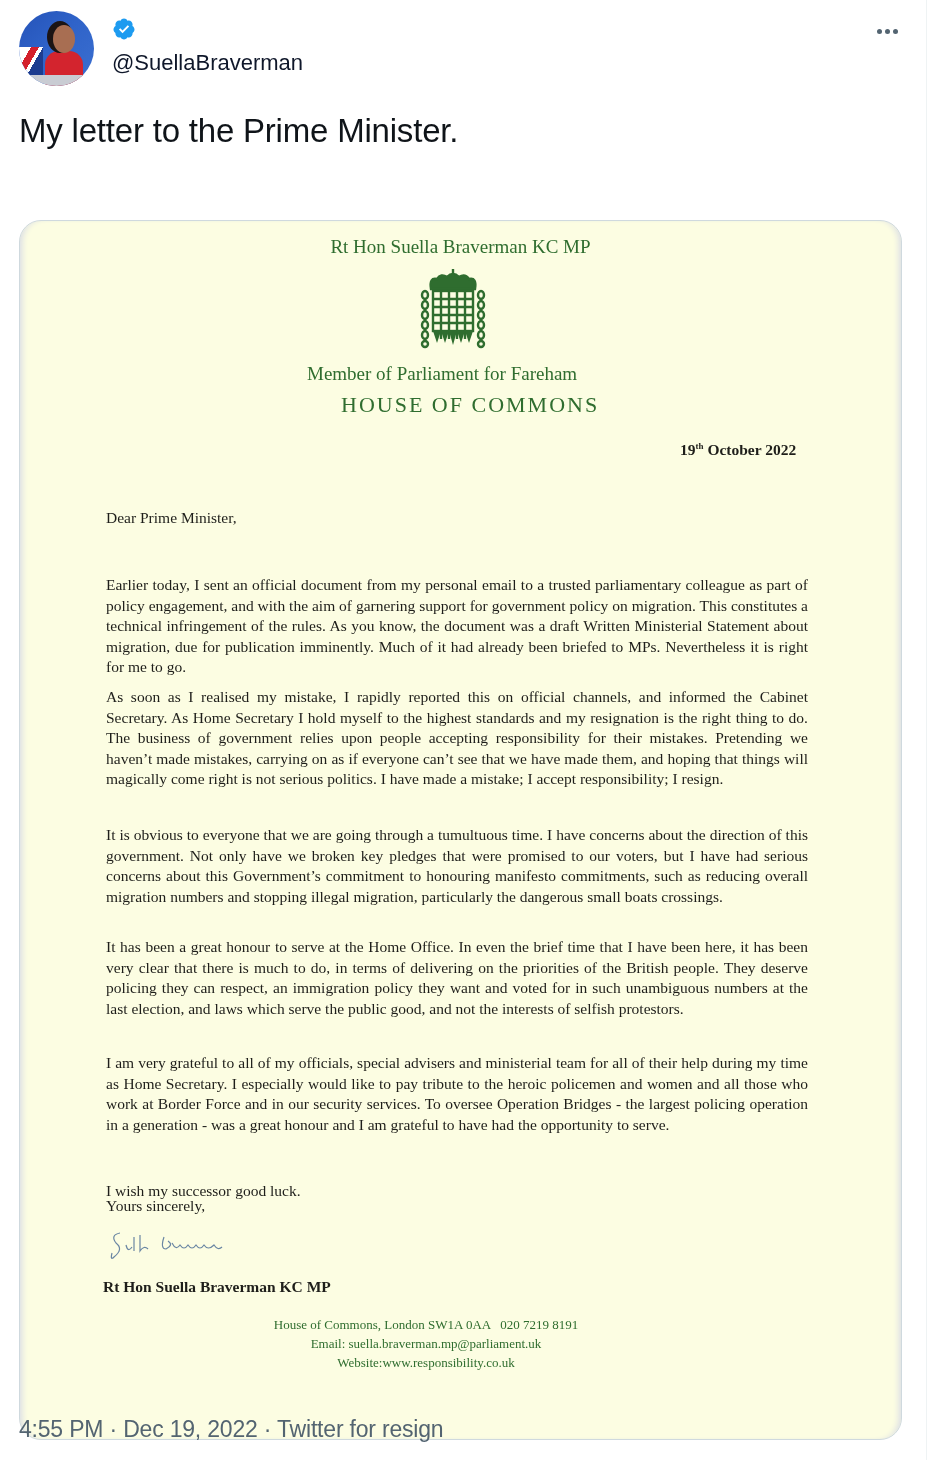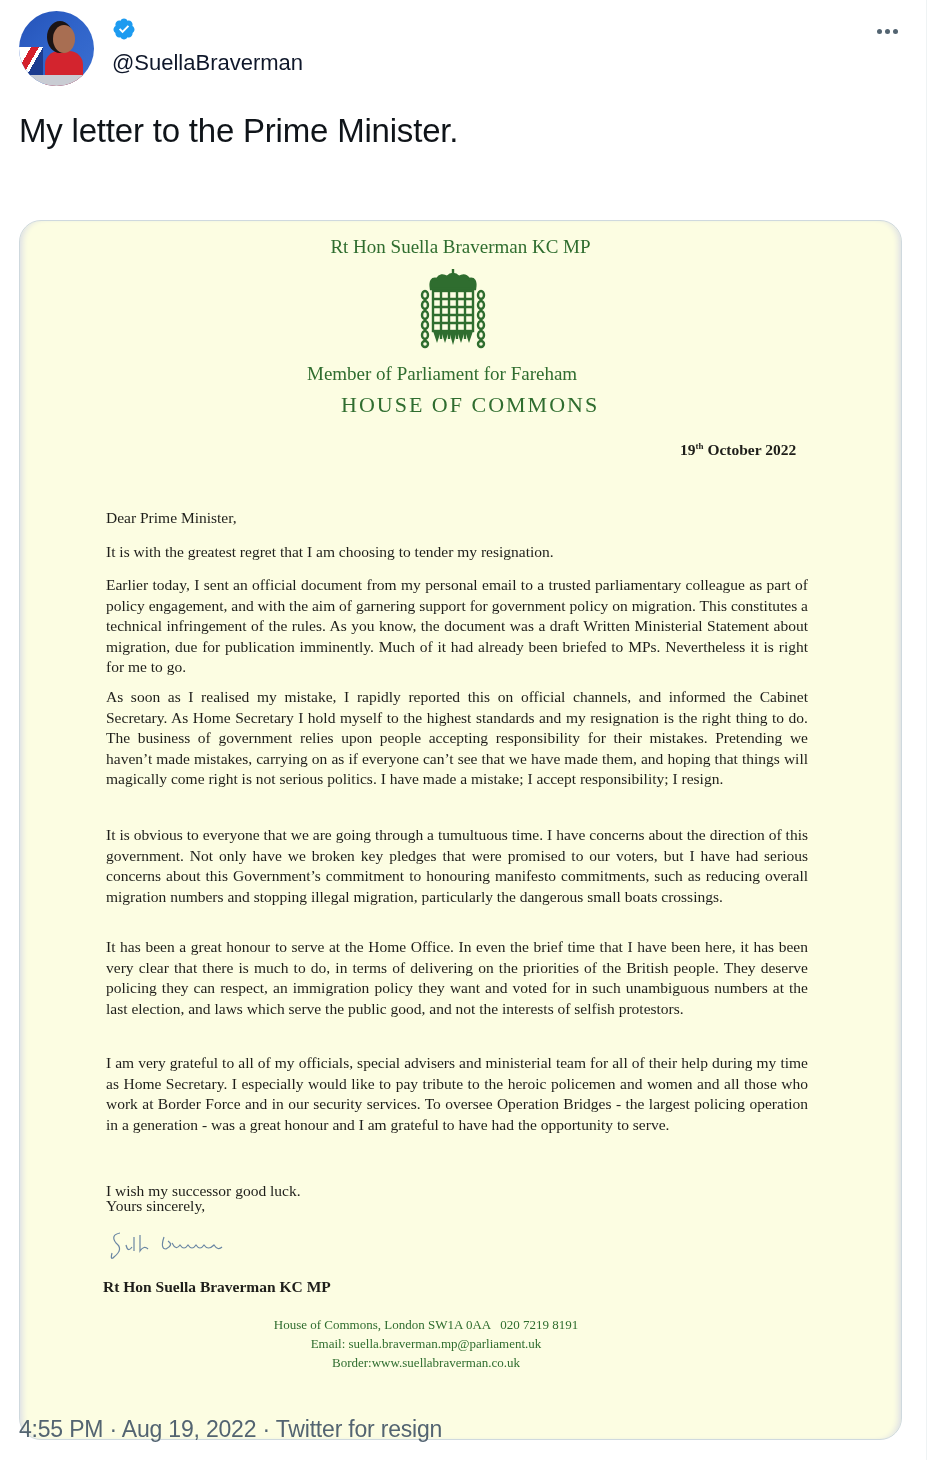--- a/index.html
+++ b/index.html
@@ -105,40 +105,39 @@
       </g>
     </svg>
 
     <div class="mp-for green">Member of Parliament for Fareham</div>
     <div class="hoc green">HOUSE OF COMMONS</div>
 
 
     <div class="date"><span>19</span><sup>th</sup><span style="white-space:pre"> October 2022</span></div>
 
     <div class="body-text" style="top:287px">Dear Prime Minister,</div>
-    <div class="body-text" style="top:321px">It is with the greatest regret that I am choosing to tender my resignation.</div>
     <div class="body-text" style="top:354px">Earlier today, I sent an official document from my personal email to a trusted parliamentary colleague as part of policy engagement, and with the aim of garnering support for government policy on migration. This constitutes a technical infringement of the rules. As you know, the document was a draft Written Ministerial Statement about migration, due for publication imminently. Much of it had already been briefed to MPs. Nevertheless it is right for me to go.</div>
     <div class="body-text" style="top:466px">As soon as I realised my mistake, I rapidly reported this on official channels, and informed the Cabinet Secretary. As Home Secretary I hold myself to the highest standards and my resignation is the right thing to do. The business of government relies upon people accepting responsibility for their mistakes. Pretending we haven’t made mistakes, carrying on as if everyone can’t see that we have made them, and hoping that things will magically come right is not serious politics. I have made a mistake; I accept responsibility; I resign.</div>
     <div class="body-text" style="top:604px">It is obvious to everyone that we are going through a tumultuous time. I have concerns about the direction of this government. Not only have we broken key pledges that were promised to our voters, but I have had serious concerns about this Government’s commitment to honouring manifesto commitments, such as reducing overall migration numbers and stopping illegal migration, particularly the dangerous small boats crossings.</div>
     <div class="body-text" style="top:716px">It has been a great honour to serve at the Home Office. In even the brief time that I have been here, it has been very clear that there is much to do, in terms of delivering on the priorities of the British people. They deserve policing they can respect, an immigration policy they want and voted for in such unambiguous numbers at the last election, and laws which serve the public good, and not the interests of selfish protestors.</div>
     <div class="body-text" style="top:832px">I am very grateful to all of my officials, special advisers and ministerial team for all of their help during my time as Home Secretary. I especially would like to pay tribute to the heroic policemen and women and all those who work at Border Force and in our security services. To oversee Operation Bridges - the largest policing operation in a generation - was a great honour and I am grateful to have had the opportunity to serve.</div>
     <div class="body-text" style="top:960px">I wish my successor good luck.</div>
     <div class="body-text" style="top:975px">Yours sincerely,</div>
 
     <svg class="sig" viewBox="0 0 140 42">
       <path d="M14 10 Q4 12 10 20 Q18 26 8 34 Q4 38 6 30 M20 22 Q22 30 26 24 M28 14 L28 28 M34 12 L34 28 Q38 22 42 26 M58 14 Q54 26 60 26 Q68 22 62 18 M66 20 Q70 28 74 22 Q78 28 82 22 Q86 28 90 22 Q94 28 98 22 Q102 28 108 22 Q112 28 116 24" fill="none" stroke="#6a86a3" stroke-width="1.2"></path>
     </svg>
 
     <div class="signoff-name">Rt Hon Suella Braverman KC MP</div>
 
     <div class="footer green">
       <div style="white-space:pre">House of Commons, London SW1A 0AA   020 7219 8191</div>
       <div>Email: suella.braverman.mp@parliament.uk</div>
-      <div>Border:www.suellabraverman.co.uk</div>
+      <div>Website:www.responsibility.co.uk</div>
     </div>
   </div>
 </div>
 
 <div class="meta">
-  <a><span>4:55 PM</span> <span>·</span> <span>Aug 19, 2022</span></a>
+  <a><span>4:55 PM</span> <span>·</span> <span>Dec 19, 2022</span></a>
   <span>·</span>
   <a>Twitter for resign</a>
 </div>
 
 </body></html>

